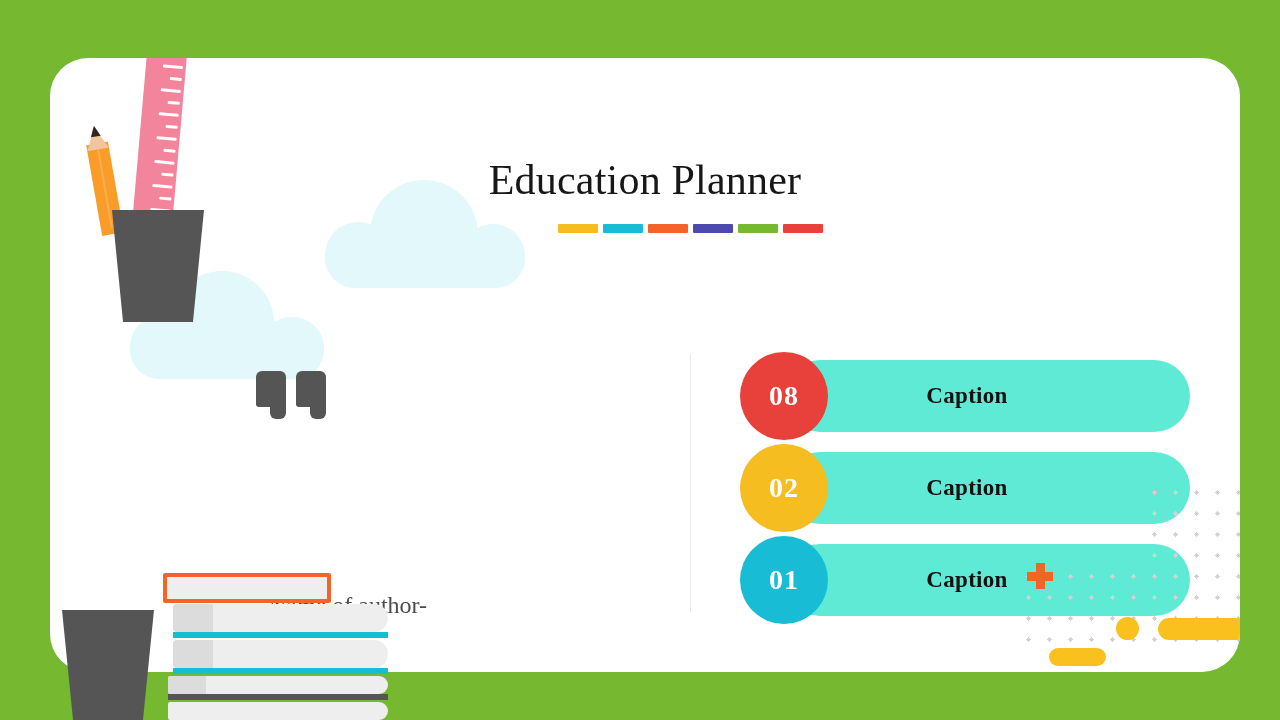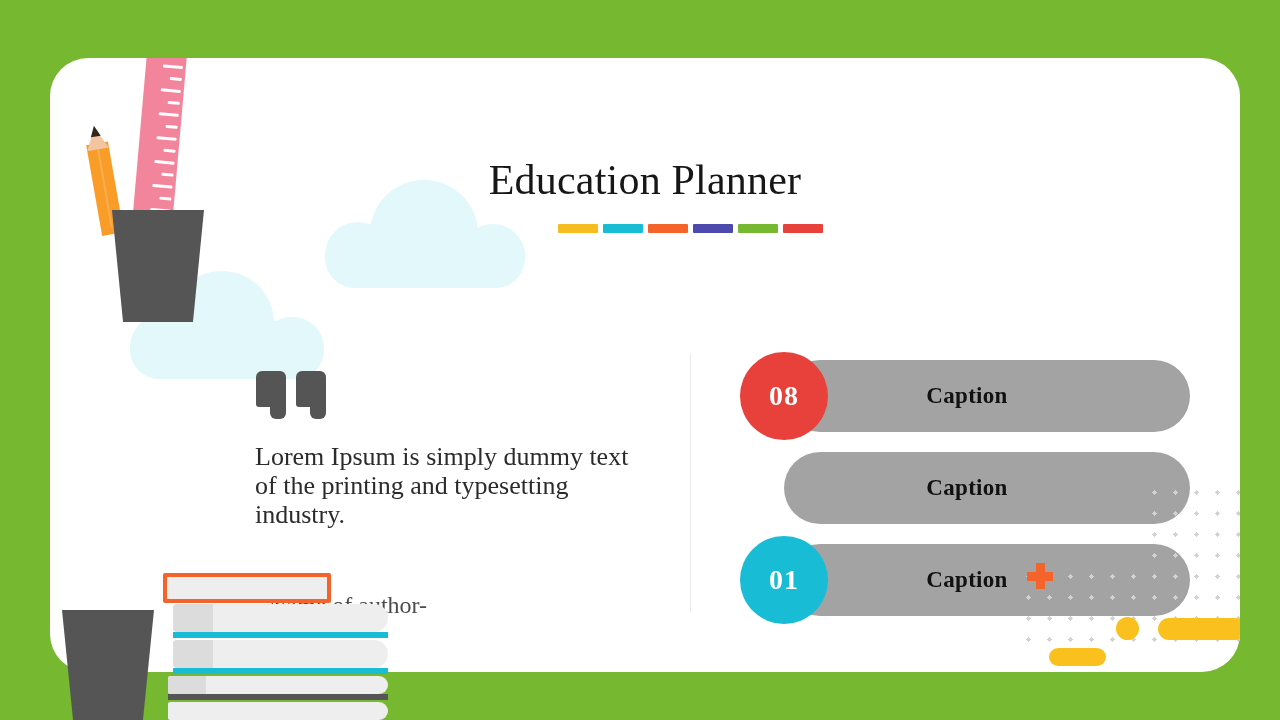--- a/index.html
+++ b/index.html
@@ -64,21 +64,21 @@
   .author{
     position:absolute;left:205px;top:534px;
     font-size:24px;color:#4b4b4b;
   }
 
   
   .rows{position:absolute;left:690px;top:294px;width:460px;}
   .row{position:relative;height:88px;margin-bottom:4px;}
   .pill{
     position:absolute;left:44px;top:8px;width:406px;height:72px;
-    background:#a3a3a3;border-radius:36px;
+    background:#5eead4;border-radius:36px;
     display:flex;align-items:center;justify-content:center;
   }
   .pill .cap{
     font-size:23px;font-weight:bold;color:#111111;
     margin-left:-40px;letter-spacing:.3px;
   }
   .num{
     position:absolute;left:0;top:0;width:88px;height:88px;border-radius:50%;
     display:flex;align-items:center;justify-content:center;
     color:#ffffff;font-size:28px;font-weight:bold;letter-spacing:1px;
@@ -202,35 +202,37 @@
     <div class="quote-marks">
       <div class="qm one">
           <div class="blk"></div>
           <div class="leg"></div>
         </div>
       <div class="qm two">
           <div class="blk"></div>
           <div class="leg"></div>
         </div>
     </div>
-    <div class="quote-text">Lorem Ipsum is simply dummy text of the printing and typesetting industry.</div>
     <div class="author">- Name of author-</div>
 
     <div class="rows">
       <div class="row">
         <div class="pill">
           <span class="cap">Caption</span>
         </div>
         <div class="num" style="background:#e8403a">
           <span>08</span>
         </div>
       </div>
       <div class="row">
         <div class="pill">
           <span class="cap">Caption</span>
+        </div>
+        <div class="num" style="background:#f5bd20">
+          <span>02</span>
         </div>
       </div>
       <div class="row">
         <div class="pill">
           <span class="cap">Caption</span>
         </div>
         <div class="num" style="background:#18bcd4">
           <span>01</span>
         </div>
       </div>

